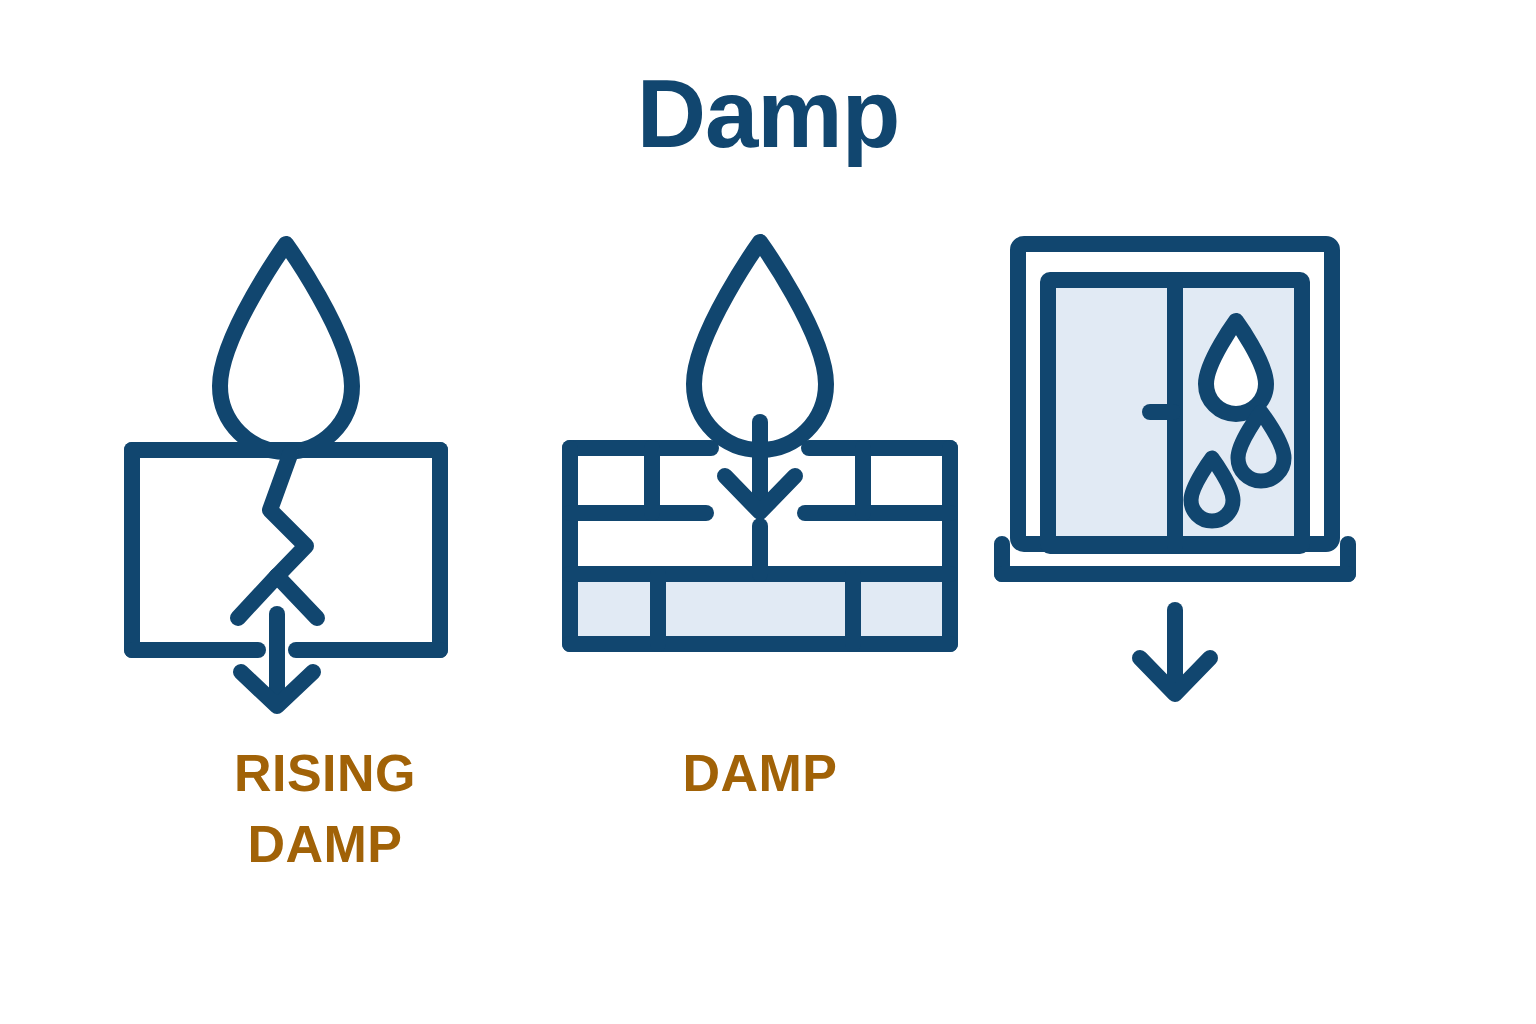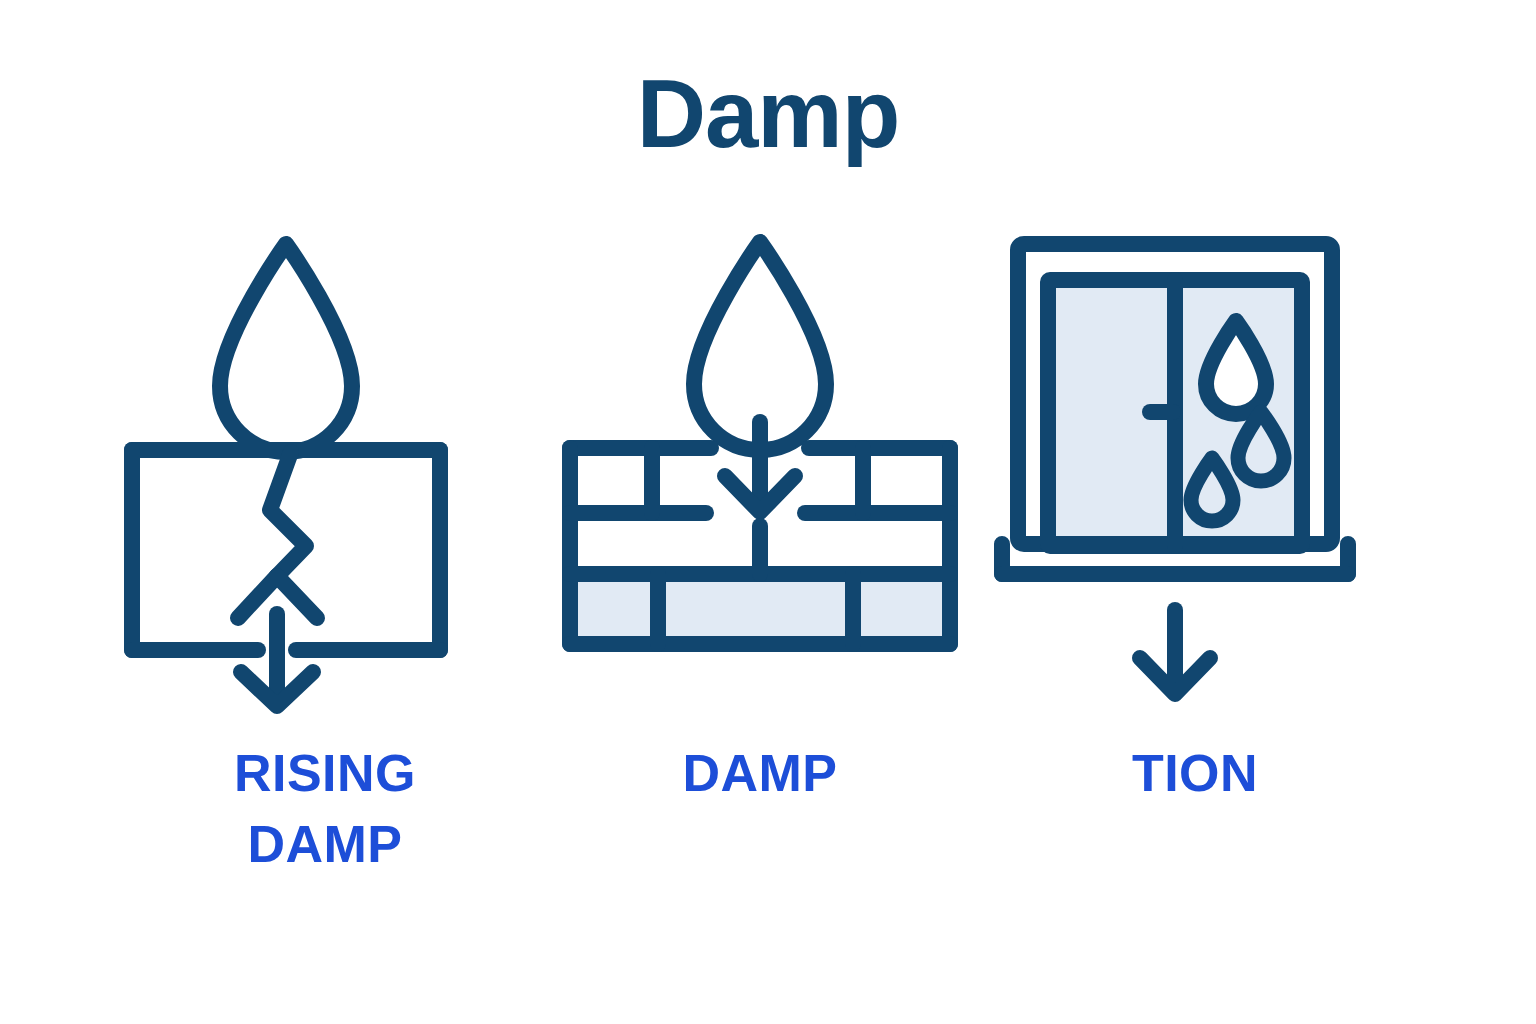--- a/index.html
+++ b/index.html
@@ -64,21 +64,21 @@
   .caption {
     position: absolute;
     top: 512px;
     left: 0;
     width: 430px;
     text-align: center;
     font-size: 52px;
     font-weight: bold;
     line-height: 1.37;
     letter-spacing: 0.5px;
-    color: #1d4ed8;
+    color: #a16207;
     user-select: none;
   }
   .caption .line { display: block; white-space: nowrap; }
 </style>
 </head>
 <body>
 
 <div id="infographic">
 
   <div class="title">Damp</div>
@@ -212,17 +212,16 @@
                    A 23 23 0 0 0 304 232
                    C 304 216 281 186 281 186 Z"></path>
           <path fill="#e1eaf4" stroke="#11466f" stroke-width="15" stroke-linejoin="round" d="M 232 232
                    C 232 232 211 260 211 274
                    A 21 21 0 0 0 253 274
                    C 253 260 232 232 232 232 Z"></path>
         </g>
       </svg>
     </div>
     <div class="caption">
-      <span class="line">TION</span>
     </div>
   </div>
 
 </div>
 
 </body></html>

